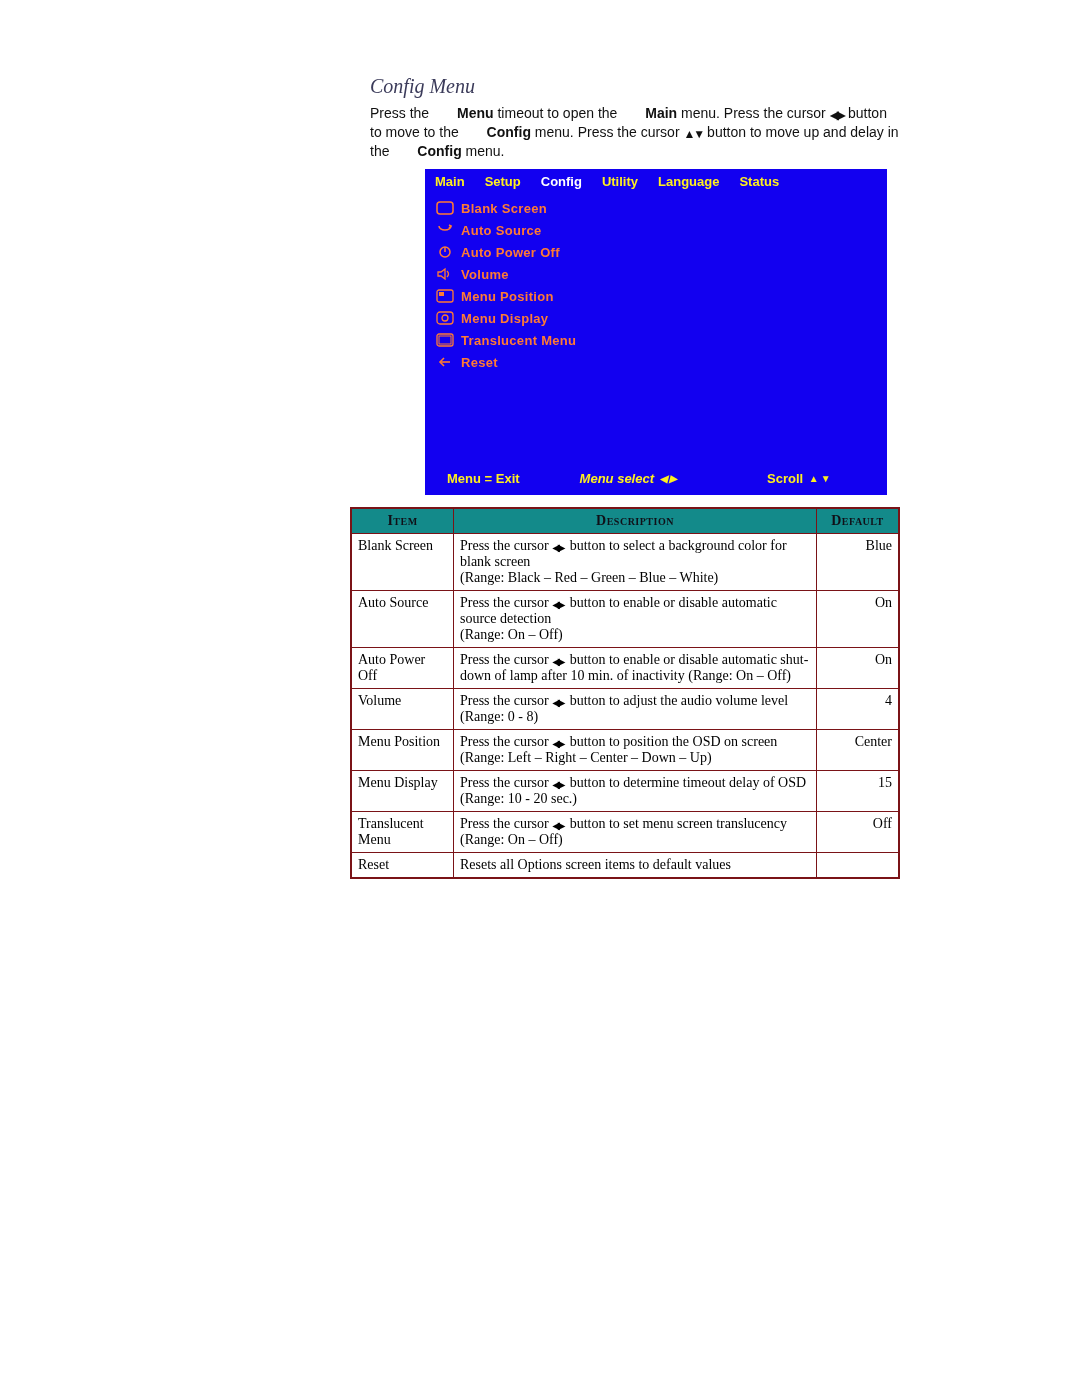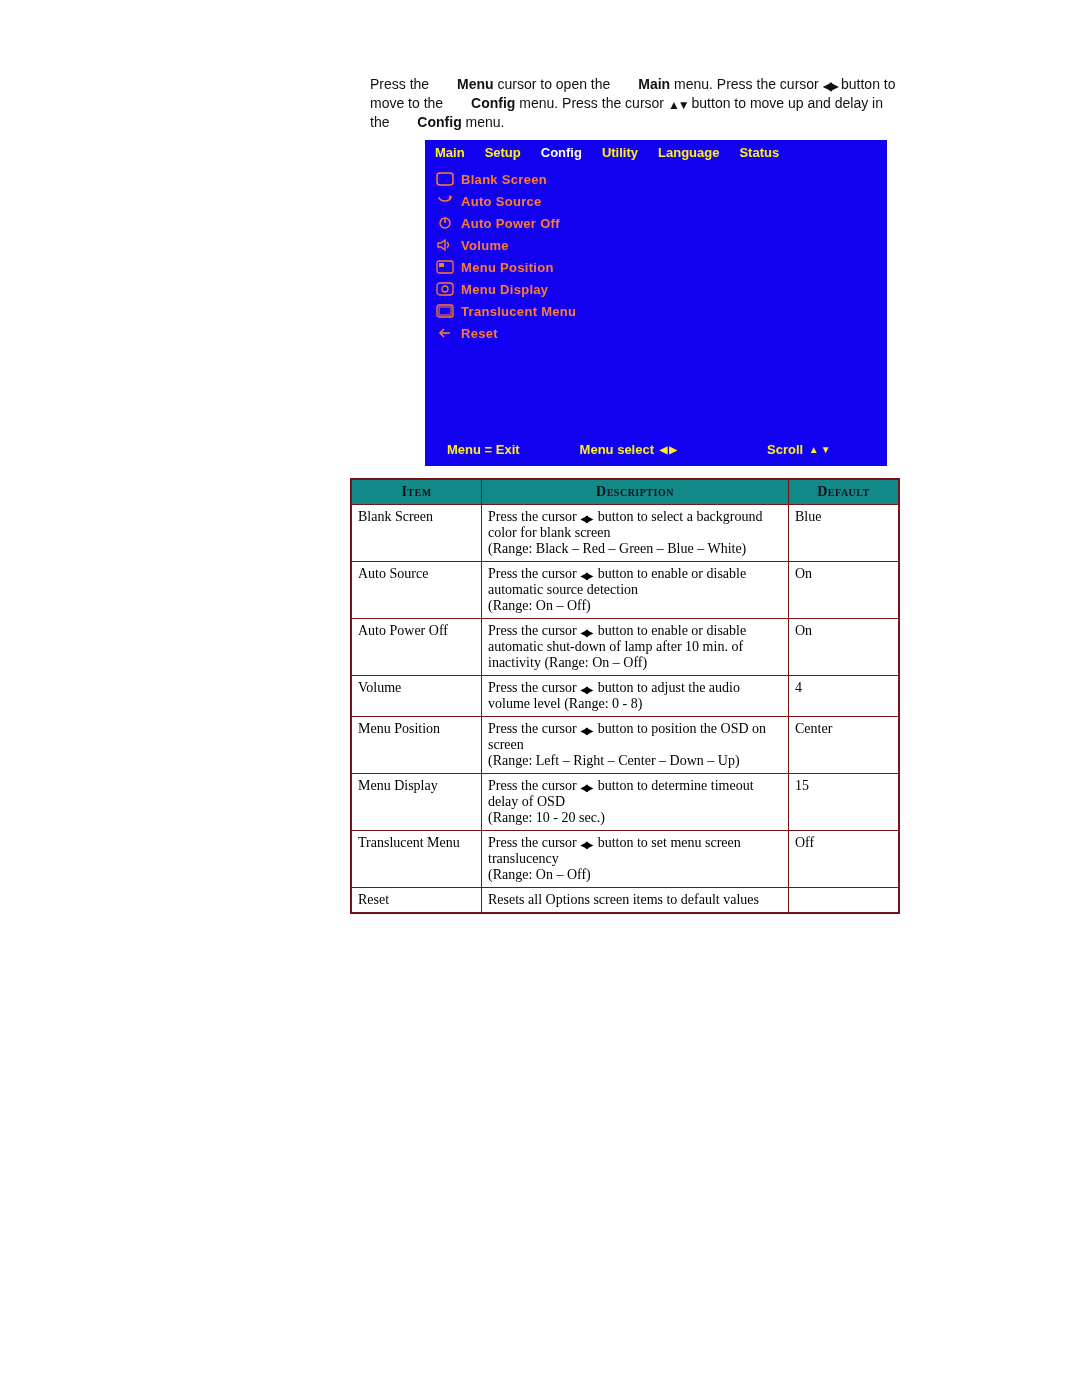--- a/index.html
+++ b/index.html
@@ -87,21 +87,21 @@
   .osd-footer {
     display: flex;
     align-items: flex-end;
     color: #ffef1f;
     font-weight: 700;
     font-size: 13px;
     padding: 7px 8px 9px 22px;
     border-top: 1px solid rgba(255,255,255,0.0);
   }
   .osd-footer .seg1 { flex: 0 0 auto; margin-right: 60px; }
-  .osd-footer .seg2 { flex: 0 0 auto; margin-right: 90px; }
+  .osd-footer .seg2 { flex: 0 0 auto; margin-right: 90px; font-style: italic; }
   .osd-footer .tri {
     display: inline-block;
     font-size: 10px;
     vertical-align: 1px;
     margin: 0 0 0 2px;
   }
 
   
   table.doc {
     margin-left: -20px;
@@ -110,48 +110,49 @@
     font-family: "Times New Roman", Times, serif;
     font-size: 14px;
     border: 2px solid #7a1317;
   }
   table.doc th {
     background: #138a8a;
     color: #101018;
     font-weight: 700;
     font-variant: small-caps;
     letter-spacing: 0.5px;
-    padding: 4px 22px;
+    padding: 4px 8px;
     border: 1px solid #7a1317;
     text-align: center;
   }
   table.doc td {
     border: 1px solid #7a1317;
     padding: 4px 6px;
     vertical-align: top;
     background: #fff;
   }
-  table.doc td.c-default { text-align: left; }
+  table.doc td.c-default { text-align: right; }
   .desc-arrow {
     display: inline-block;
     width: 14px;
     height: 10px;
     vertical-align: -1px;
     letter-spacing: -2px;
     font-size: 10px;
   }
 </style>
 </head>
 <body>
 
 <div class="page">
 
+  <div class="section-title">Config Menu</div>
 
   <div class="intro">
-    <span>Press the </span><b>Menu</b><span> cursor to open the </span><b>Main</b><span> menu. Press the cursor </span><span class="arrow-lr-small">◀▶</span><span> button to move to the </span><b>Config</b><span> menu. Press the cursor </span><span class="arrow-ud-small">▲▼</span><span> button to move up and delay in the </span><b>Config</b><span> menu.</span>
+    <span>Press the </span><b>Menu</b><span> timeout to open the </span><b>Main</b><span> menu. Press the cursor </span><span class="arrow-lr-small">◀▶</span><span> button to move to the </span><b>Config</b><span> menu. Press the cursor </span><span class="arrow-ud-small">▲▼</span><span> button to move up and delay in the </span><b>Config</b><span> menu.</span>
   </div>
 
   <div class="osd">
     <div class="osd-tabs">
       <div class="osd-tab">Main</div>
       <div class="osd-tab">Setup</div>
       <div class="osd-tab config">Config</div>
       <div class="osd-tab">Utility</div>
       <div class="osd-tab">Language</div>
       <div class="osd-tab">Status</div>

